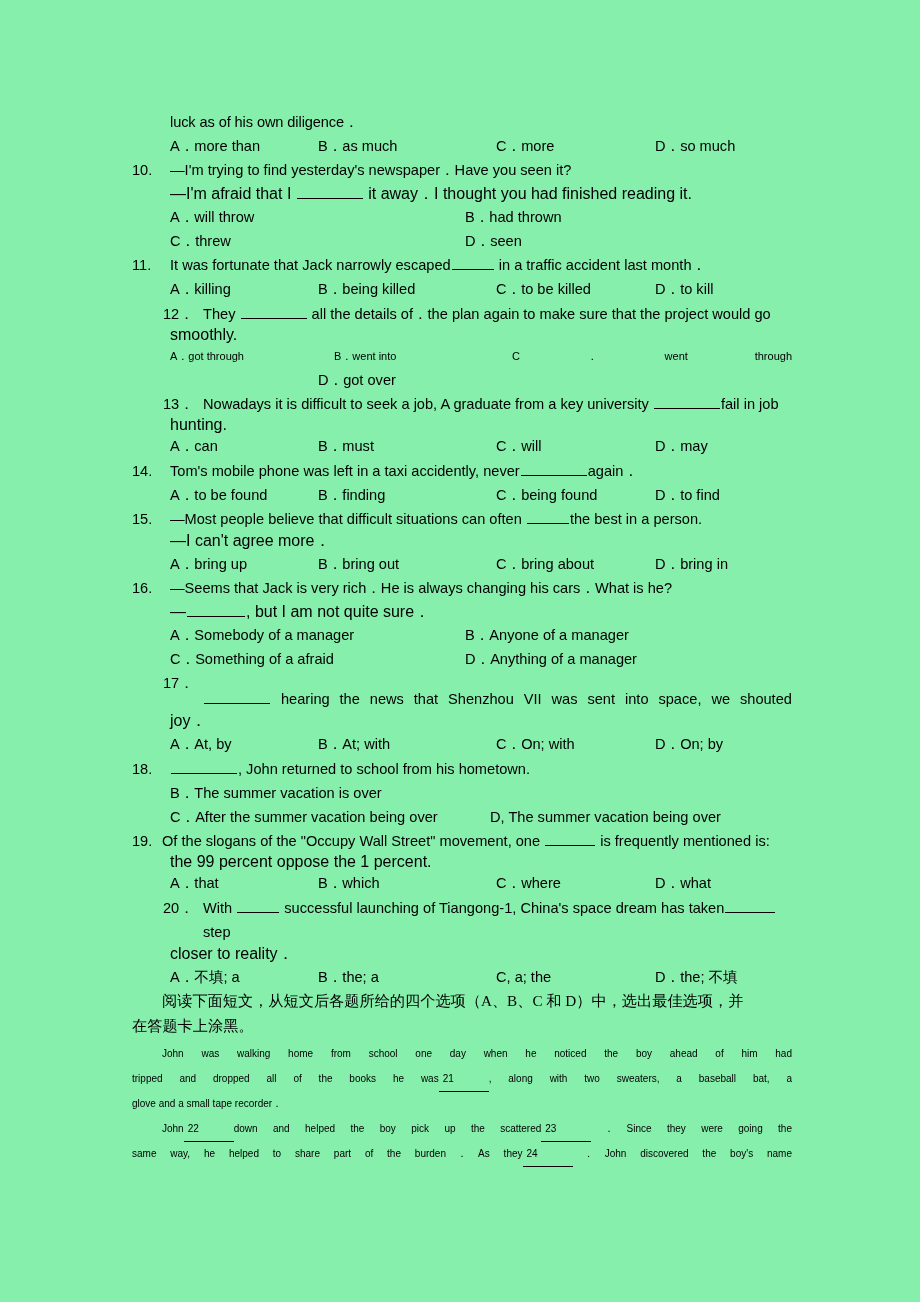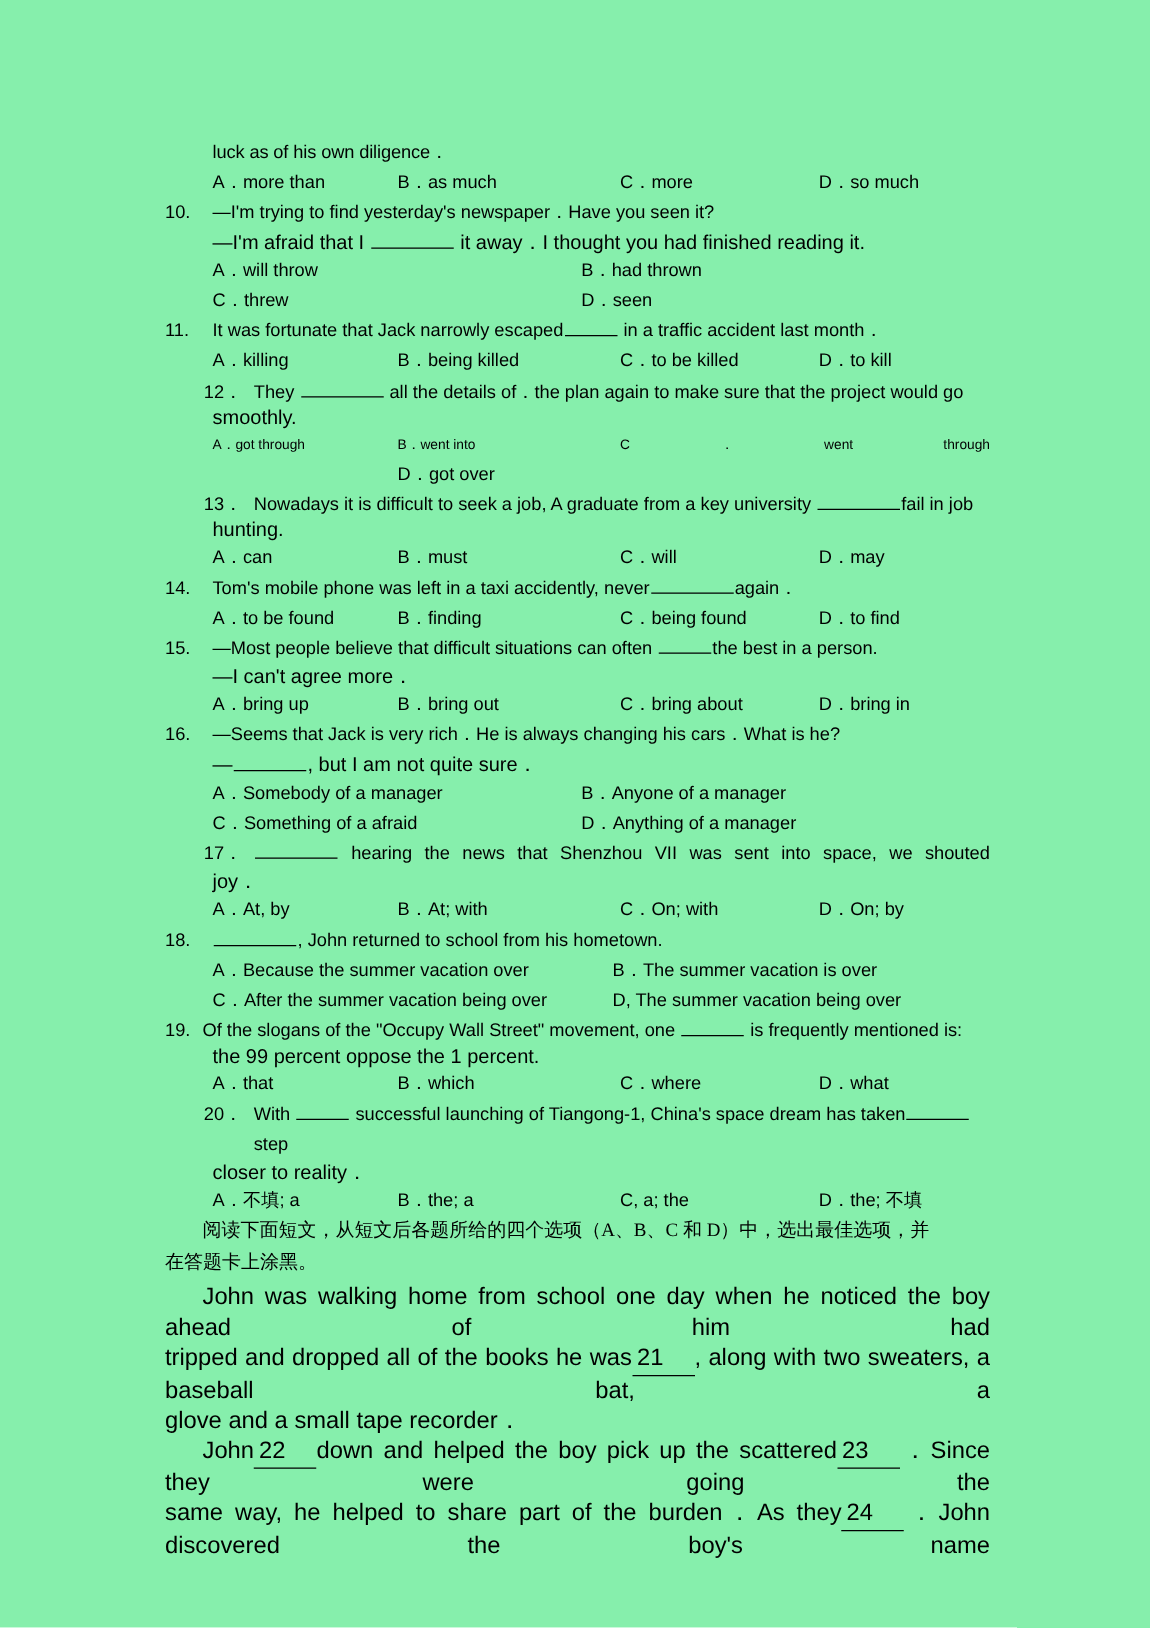--- a/index.html
+++ b/index.html
@@ -82,21 +82,21 @@
 
   
   .opts-spread {
     display: flex;
     padding-left: 38px;
     font-size: 11px;
     line-height: 24.2px;
     white-space: pre;
   }
   .opts-spread .o1 { width: 148px; }
-  .opts-spread .o2 { width: 178px; }
+  .opts-spread .o2 { width: 178px; margin-left: 16px; }
   .opts-spread .o3 {
     flex: 1 1 auto;
     display: flex;
     justify-content: space-between;
   }
   .opts-indent-d {
     padding-left: 186px;
     font-size: 14.6px;
     line-height: 24.2px;
     white-space: pre;
@@ -134,21 +134,21 @@
   .cn-inst {
     font-family: "Liberation Serif", "DejaVu Serif", serif;
     font-size: 15.2px;
     line-height: 24.6px;
     white-space: pre-wrap;
     text-align: justify;
   }
 
   
   .passage-p {
-    font-size: 19px;
+    font-size: 10px;
     line-height: 24.4px;
     text-align: justify;
     white-space: pre-wrap;
     margin: 0;
   }
   .passage-p.j  { text-align-last: justify; }
   .indent { display: inline-block; width: 30px; }
   .spacer-4 { height: 4px; }
 </style>
 </head>
@@ -252,21 +252,21 @@
       <span class="o">A．Somebody of a manager</span>
       <span class="o">B．Anyone of a manager</span>
     </div>
     <div class="opts two">
       <span class="o">C．Something of a afraid</span>
       <span class="o">D．Anything of a manager</span>
     </div>
 
     <div class="qrow">
       <span class="qnum wide">17．</span>
-      <span class="qbody" style="display:flex;justify-content:space-between;align-items:baseline;">
+      <span class="qbody" style="display:flex;justify-content:space-between;align-items:baseline;margin-top:16px;">
         <span class="blank b8"></span>
         <span>hearing</span>
         <span>the</span>
         <span>news</span>
         <span>that</span>
         <span>Shenzhou</span>
         <span>VII</span>
         <span>was</span>
         <span>sent</span>
         <span>into</span>
@@ -281,21 +281,20 @@
       <span class="o">B．At; with</span>
       <span class="o">C．On; with</span>
       <span class="o">D．On; by</span>
     </div>
 
     <div class="qrow">
       <span class="qnum">18.</span>
       <span class="qbody"><span class="blank b8"></span><span>, John returned to school from his hometown.</span></span>
     </div>
     <div class="opts two-wide">
-      <span class="o">A．Because the summer vacation over</span>
       <span class="o">B．The summer vacation is over</span>
     </div>
     <div class="opts two-wide">
       <span class="o">C．After the summer vacation being over</span>
       <span class="o">D, The summer vacation being over</span>
     </div>
 
     <div class="qrow">
       <span class="qnum" style="width:30px;">19.</span>
       <span class="qbody"><span>Of the slogans of the "Occupy Wall Street" movement, one </span><span class="blank b6"></span><span> is frequently mentioned is:</span></span>

